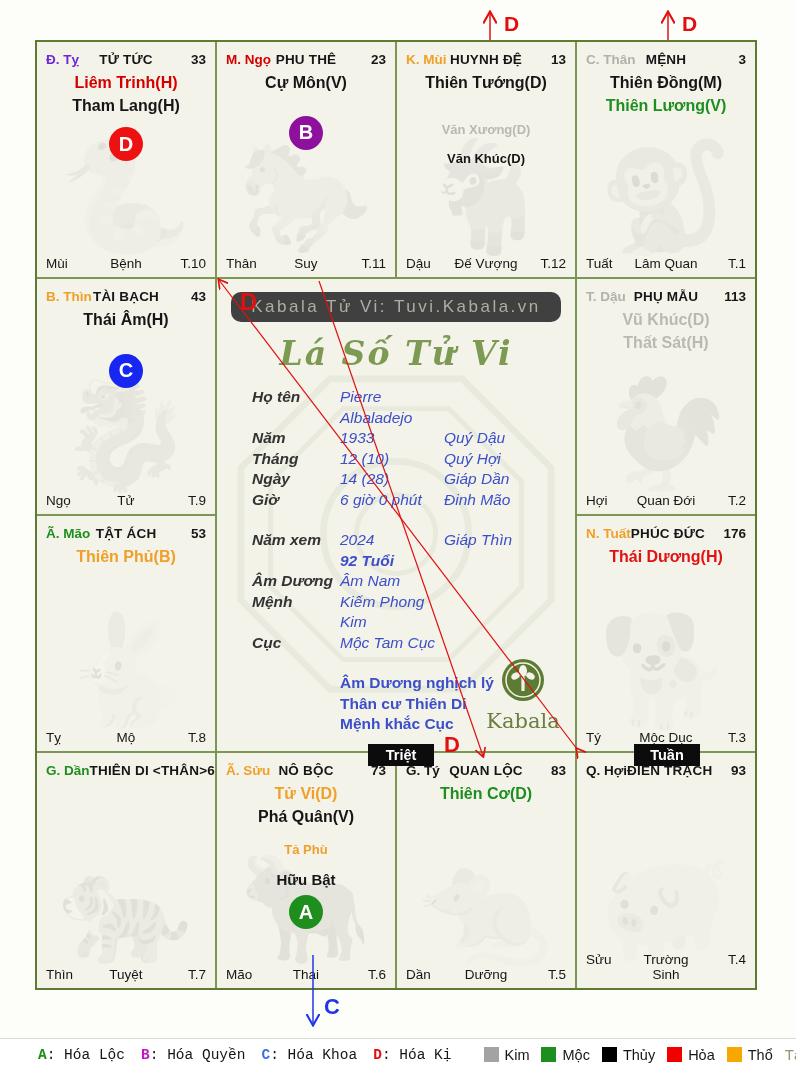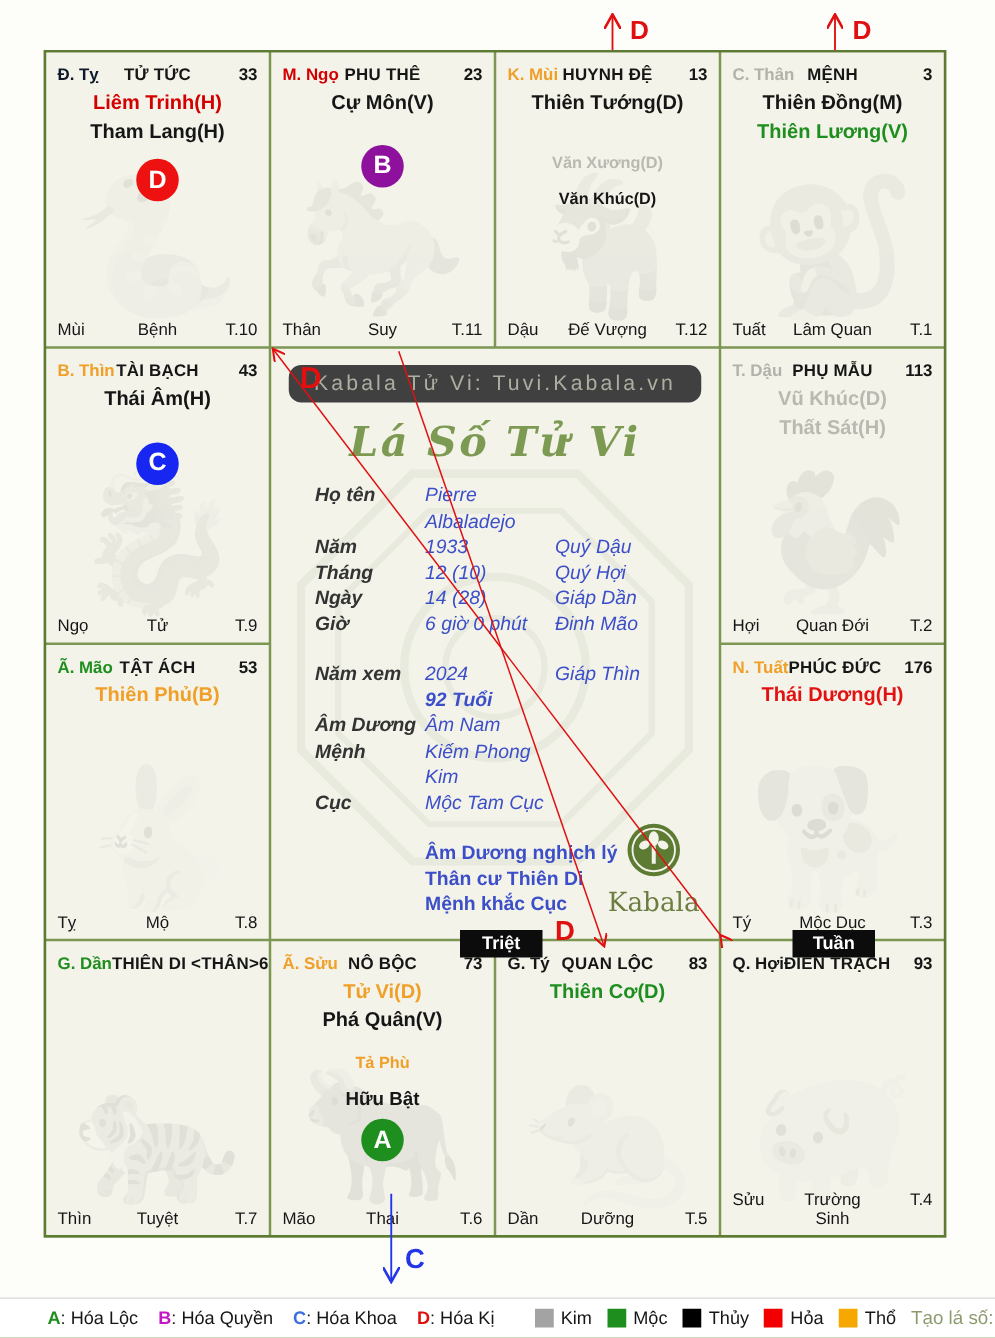--- a/index.html
+++ b/index.html
@@ -94,35 +94,35 @@
   #tuan-badge  { left:634px; top:744px; }
   svg.lines { position:absolute; left:0; top:0; z-index:5; pointer-events:none; }
   .arrow-label { font-weight:bold; font-family:"Liberation Sans",sans-serif; }
 
   .footer {
     position:absolute; left:0; right:0; top:1038px; height:32px;
     background:#ffffff; border-top:1px solid #d9d9d9;
     display:flex; align-items:center; padding:0 10px 0 38px;
     font-size:14.5px;
   }
-  .hoa-item { margin-right:16px; white-space:nowrap; }
+  .hoa-item { margin-right:16px; white-space:nowrap;font-family:Liberation Mono, monospace; }
   .hoa-letter { font-weight:bold; }
   .legend-divider { width:1px; height:22px; background:#8a9060; margin:0 14px 0 2px; }
   .elem-item { display:flex; align-items:center; margin-right:12px; white-space:nowrap; }
   .swatch { width:15px; height:15px; margin-right:6px; display:inline-block; }
   .credit { margin-left:auto; color:#8b9b6d; font-size:15px; white-space:nowrap; }
 </style>
 </head>
 <body>
 
 <div class="chart">
 
   <div class="cell" style="grid-area:1/1">
     <div class="cell-head">
-      <span class="stem" style="color:#0f172a">Đ. Tỵ</span>
+      <span class="stem" style="color:#6d28d9">Đ. Tỵ</span>
       <span class="house">TỬ TỨC</span>
       <span class="num">33</span>
     </div>
     <div class="stars">
       <div class="star" style="color:#d40000">Liêm Trinh(H)</div>
       <div class="star" style="color:#161616">Tham Lang(H)</div>
     </div>
     <div class="badge" style="background:#ee1111;margin-top:10px">D</div>
     <div class="zodiac">🐍</div>
     <div class="cell-foot">

